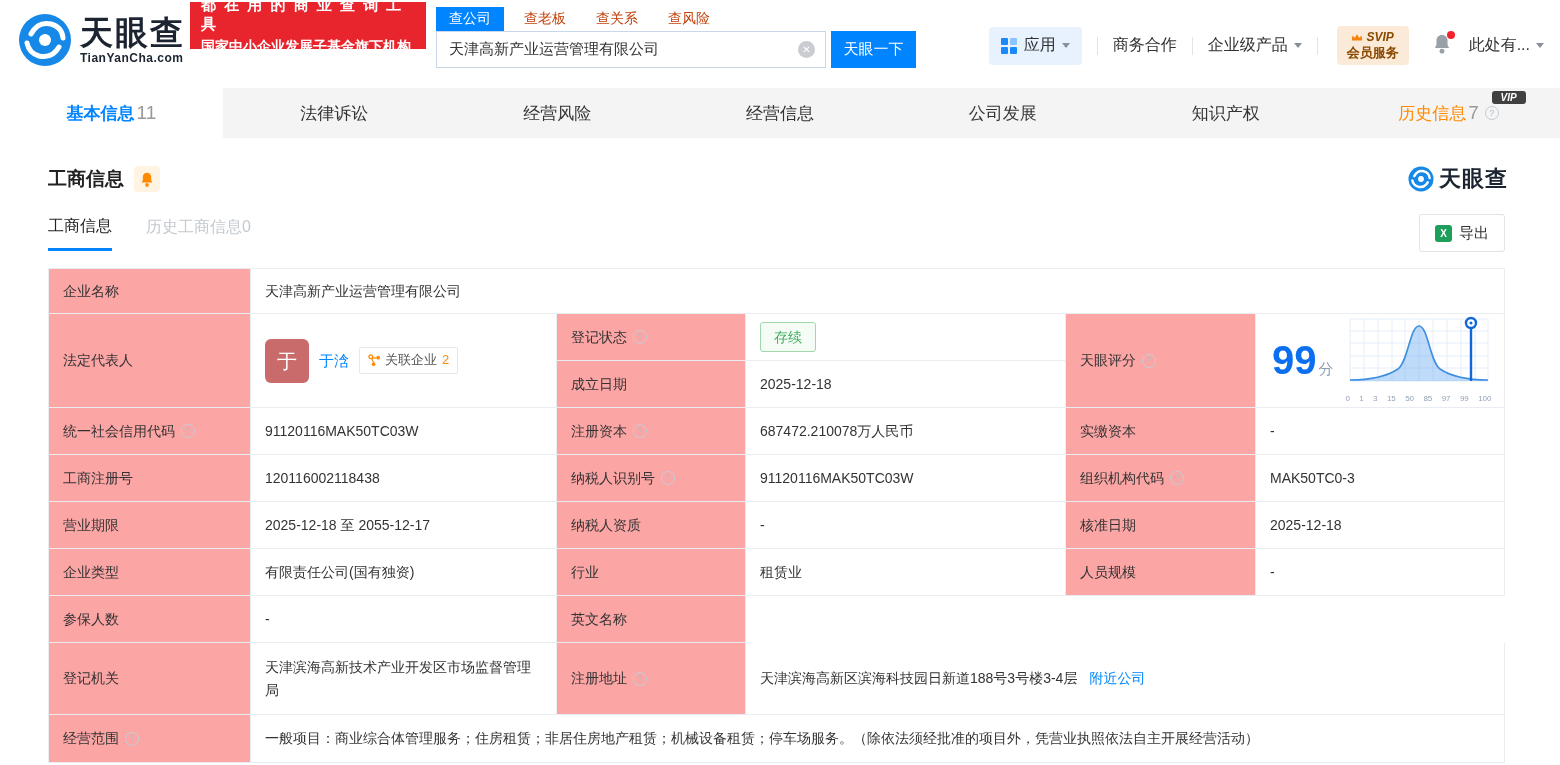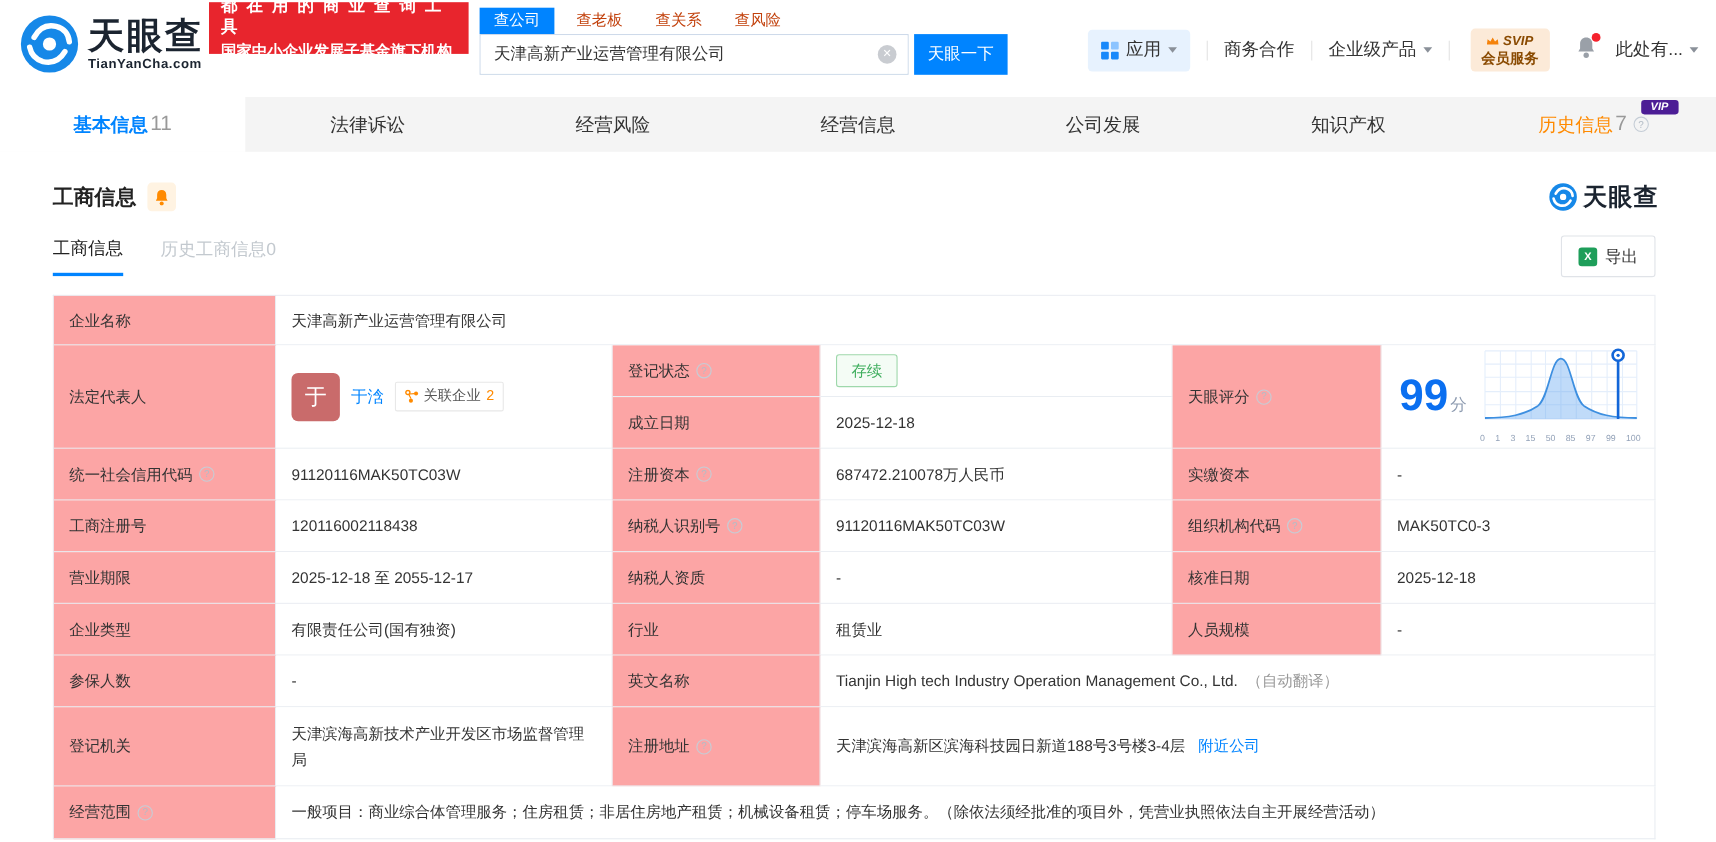--- a/index.html
+++ b/index.html
@@ -44,21 +44,21 @@
   .svip-t2 { color:#8a4a00; font-weight:bold; font-size:13px; }
   .bell-wrap { position:relative; margin:0 18px 0 20px; cursor:pointer; }
   .red-dot { position:absolute; top:-3px; right:-4px; width:8px; height:8px; border-radius:50%; background:#f5222d; }
 
   
   .tabbar { display:flex; height:50px; background:#f4f4f4; }
   .tab { flex:1; display:flex; align-items:center; justify-content:center; font-size:17px; color:#333; cursor:pointer; position:relative; }
   .tab.active { background:#fff; color:#0084ff; font-weight:bold; }
   .tab .cnt { font-size:19px; color:#999; margin-left:2px; font-weight:normal; }
   .tab.history { color:#ff8a00; }
-  .vip-badge { position:absolute; top:3px; margin-left:120px; background:#4c1d95; color:#fff; font-size:10px; font-weight:bold;
+  .vip-badge { position:absolute; top:3px; margin-left:120px; background:#404040; color:#fff; font-size:10px; font-weight:bold;
                font-style:italic; border-radius:3px; padding:1px 9px; }
 
   
   .section-head { display:flex; align-items:center; margin:26px 52px 0 48px; }
   .section-title { font-size:19px; font-weight:bold; color:#222; }
   .bell-chip { width:26px; height:26px; background:#fff3e2; border-radius:4px; display:flex; align-items:center; justify-content:center; margin-left:10px; cursor:pointer; }
   .watermark { margin-left:auto; display:flex; align-items:center; }
   .watermark span { font-size:22px; font-weight:bold; color:#1b2430; margin-left:5px; letter-spacing:1px; }
 
   .subtab-row { display:flex; align-items:center; margin:20px 55px 0 48px; }
@@ -351,24 +351,20 @@
   <div class="cell lbl" style="grid-area:7/1/8/2">企业类型</div>
   <div class="cell" style="grid-area:7/2/8/3">有限责任公司(国有独资)</div>
   <div class="cell lbl" style="grid-area:7/3/8/4">行业</div>
   <div class="cell" style="grid-area:7/4/8/5">租赁业</div>
   <div class="cell lbl" style="grid-area:7/5/8/6">人员规模</div>
   <div class="cell" style="grid-area:7/6/8/7">-</div>
 
   <div class="cell lbl" style="grid-area:8/1/9/2">参保人数</div>
   <div class="cell" style="grid-area:8/2/9/3">-</div>
   <div class="cell lbl" style="grid-area:8/3/9/4">英文名称</div>
-  <div class="cell" style="grid-area:8/4/9/7">
-    <span>Tianjin High tech Industry Operation Management Co., Ltd.</span>
-    <span class="dim" style="margin-left:8px">（自动翻译）</span>
-  </div>
 
   <div class="cell lbl" style="grid-area:9/1/10/2">登记机关</div>
   <div class="cell" style="grid-area:9/2/10/3">天津滨海高新技术产业开发区市场监督管理局</div>
   <div class="cell lbl" style="grid-area:9/3/10/4">
     <span>注册地址</span>
       <span class="help"></span>
   </div>
   <div class="cell" style="grid-area:9/4/10/7">
     <span>天津滨海高新区滨海科技园日新道188号3号楼3-4层</span>
     <span class="link" style="margin-left:12px">附近公司</span>

